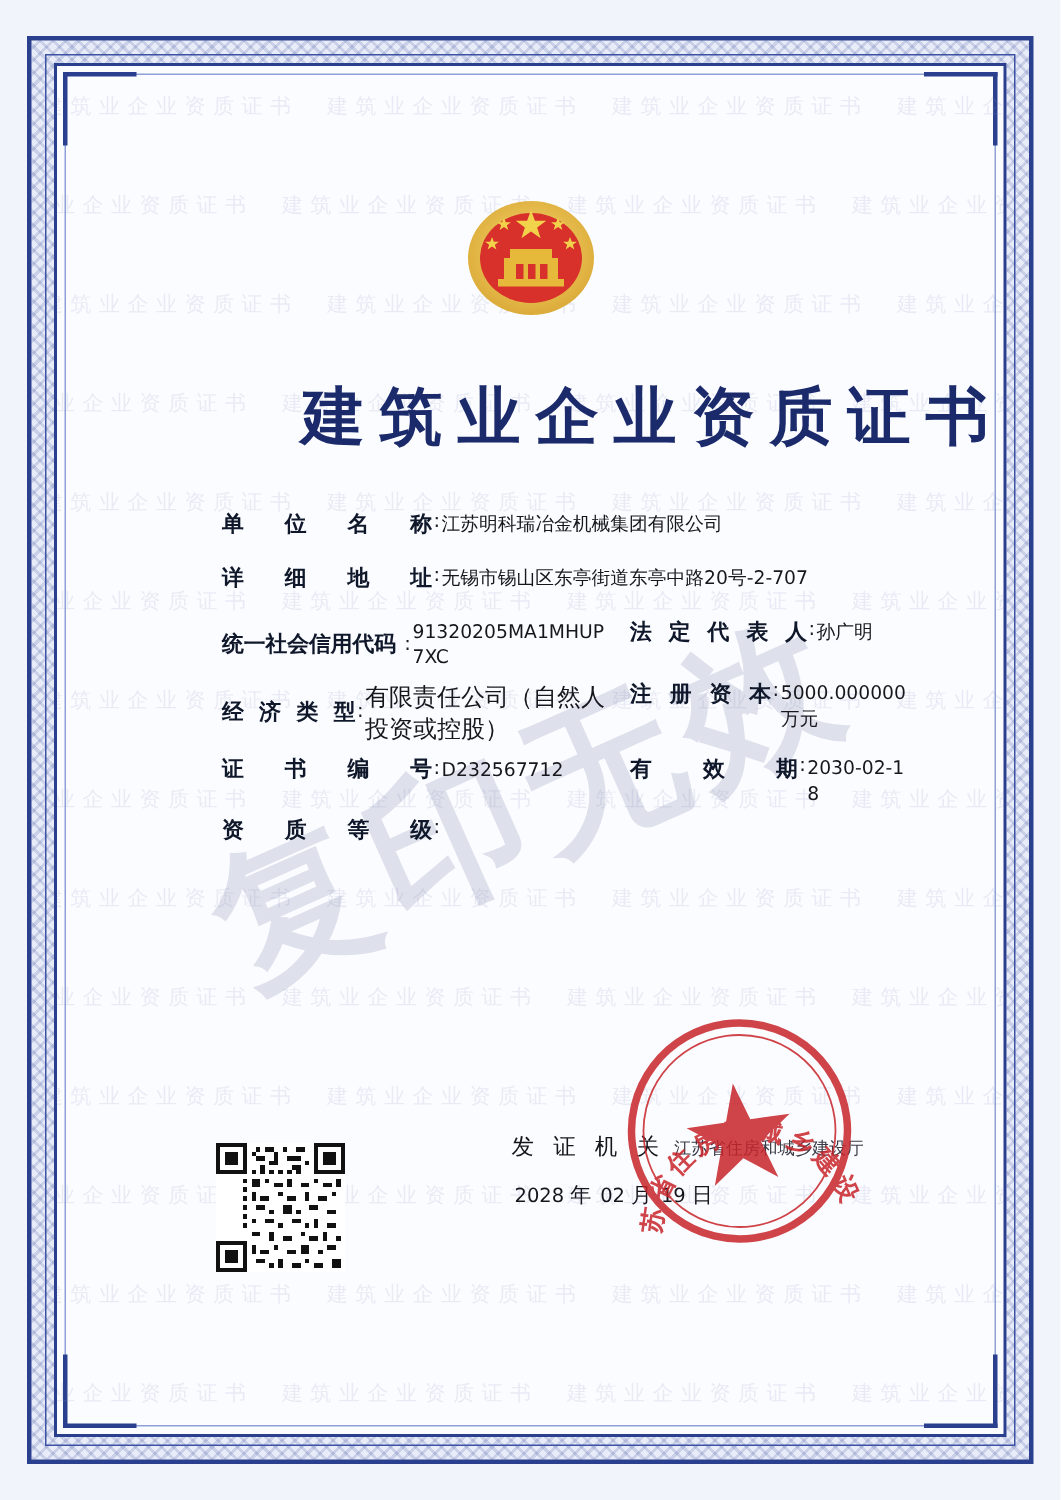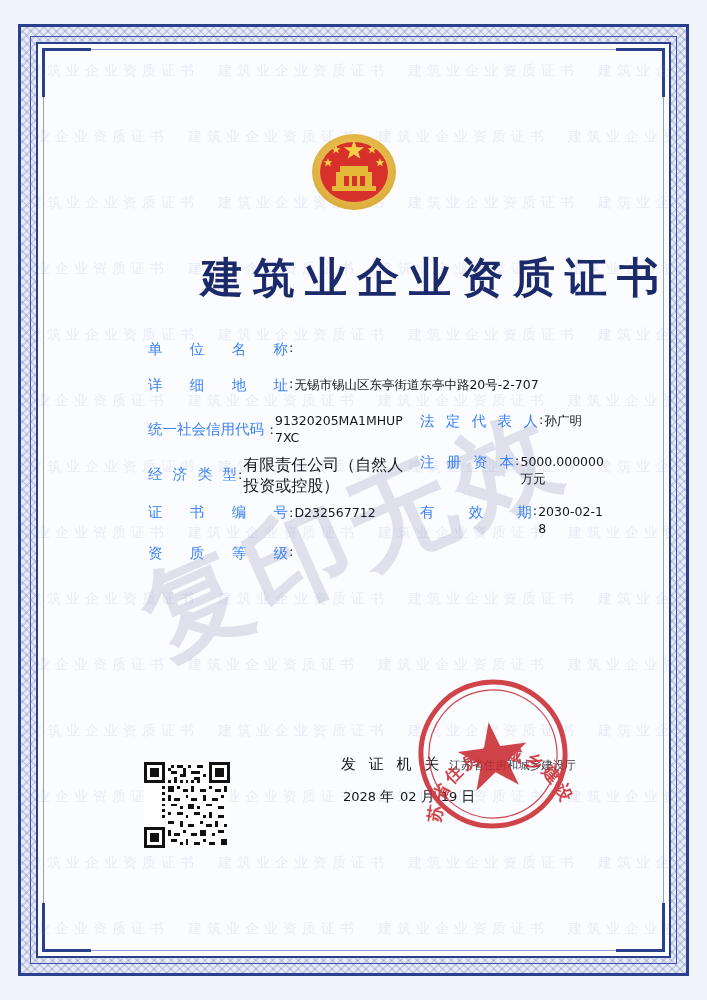--- a/index.html
+++ b/index.html
@@ -153,23 +153,23 @@
     color: #1c1c22;
   }
   .field-row {
     display: flex;
     align-items: flex-start;
     min-height: 30px;
     margin-bottom: 6px;
   }
   .lbl {
     font-size: 14.5px;
-    color: #3b82f6;
+    color: #0f172a;
     white-space: nowrap;
-    font-weight: 400;
+    font-weight: 700;
   }
   .lbl.wide {
     width: 140px;
     display: inline-block;
     text-align: justify;
     text-align-last: justify;
   }
   .lbl.code {
     width: 140px;
     letter-spacing: 0px;
@@ -318,20 +318,21 @@
         </div>
       </div>
 
       <div class="cert-title">建筑业企业资质证书</div>
 
       <div class="fields">
 
         <div class="field-row">
           <span class="lbl wide">单 位 名 称</span>
           <span class="colon">:</span>
+          <span class="val">江苏明科瑞冶金机械集团有限公司</span>
         </div>
 
         <div class="field-row">
           <span class="lbl wide">详 细 地 址</span>
           <span class="colon">:</span>
           <span class="val">无锡市锡山区东亭街道东亭中路20号-2-707</span>
         </div>
 
         <div class="field-row">
           <div class="col-left">

